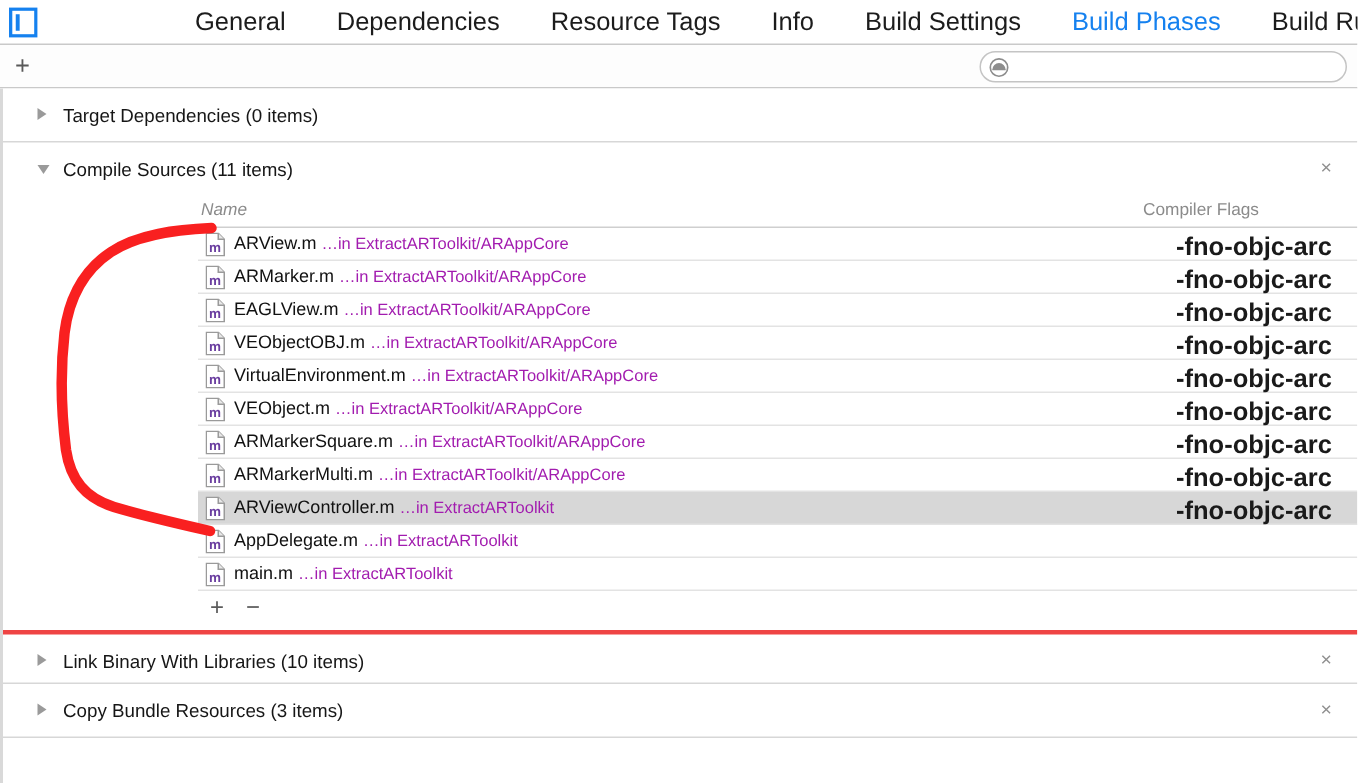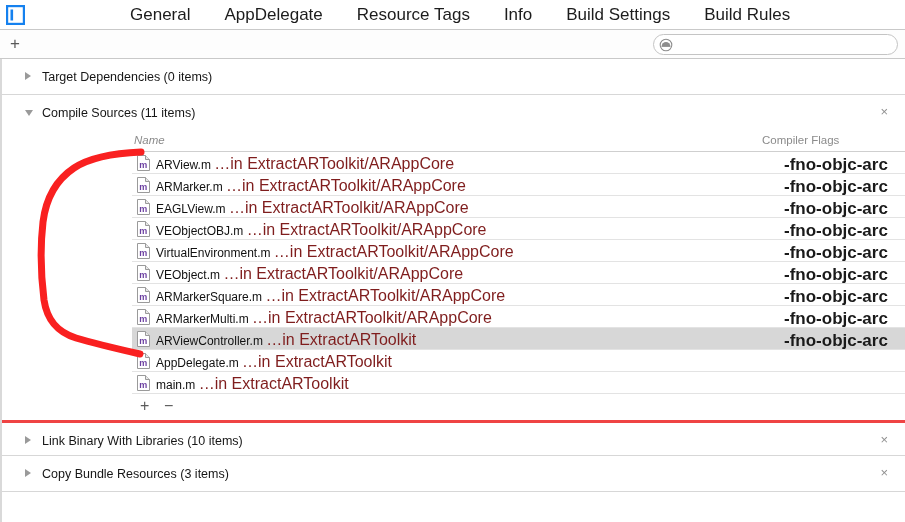--- a/index.html
+++ b/index.html
@@ -163,22 +163,22 @@
     position: absolute; left: 5px; top: 3px;
     width: 13px; height: 16px;
   }
   .file-name {
     position: absolute; left: 24px; top: 3px;
     font-size: 12px;
     color: #111;
     white-space: nowrap;
   }
   .file-path {
-    font-size: 16px;
-    color: #7f1d1d;
+    font-size: 11px;
+    color: #a21caf;
     font-weight: normal;
   }
   .file-flag {
     position: absolute; left: 652px; top: 3px;
     font-size: 17px;
     color: #1a1a1a;
     white-space: nowrap;
     font-weight: bold;
   }
 
@@ -209,24 +209,25 @@
 
 <div id="tabbar">
   <div id="project-icon-btn">
     <svg class="proj-icon-svg" width="19" height="20" viewBox="0 0 19 20">
       <rect x="1" y="1" width="17" height="18" fill="#ffffff" stroke="#1581ef" stroke-width="2.4"></rect>
       <rect x="4.5" y="4.5" width="2.6" height="11" fill="#1581ef"></rect>
     </svg>
   </div>
   <div class="tabs">
     <div class="tab">General</div>
-    <div class="tab">AppDelegate</div>
+    <div class="tab">Dependencies</div>
     <div class="tab">Resource Tags</div>
     <div class="tab">Info</div>
     <div class="tab">Build Settings</div>
+    <div class="tab active">Build Phases</div>
     <div class="tab">Build Rules</div>
   </div>
 </div>
 
 <div id="filterbar">
   <div id="add-phase-button">+</div>
   <div id="search-field">
     <svg id="search-icon" width="14" height="14" viewBox="0 0 14 14">
       <circle cx="7" cy="7" r="5.8" fill="#ffffff" stroke="#8d8d8d" stroke-width="1.1"></circle>
       <path d="M2.6 8.4 a4.4 4.4 0 0 1 8.8 0 z" fill="#8d8d8d"></path>

